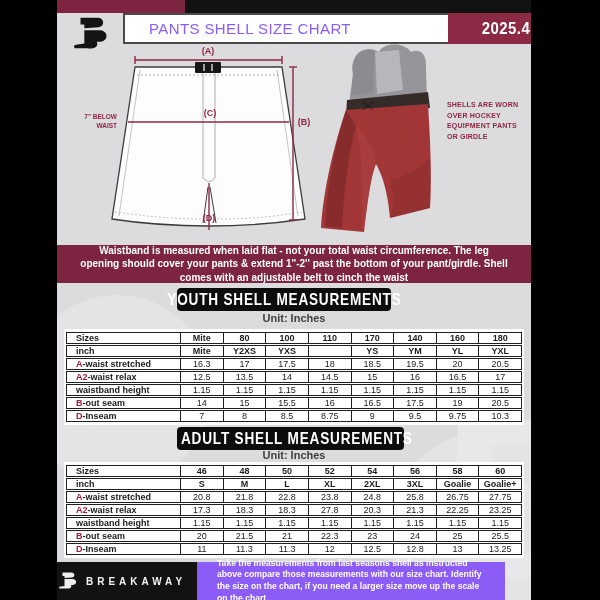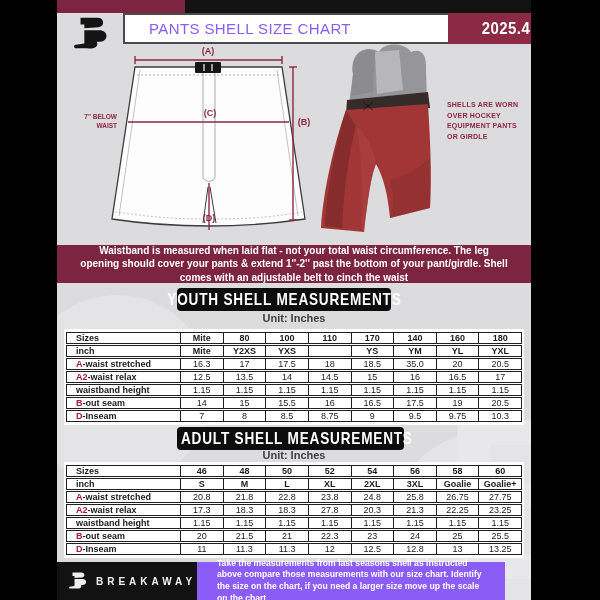--- a/index.html
+++ b/index.html
@@ -55,21 +55,21 @@
   .mtable td{background:#fff;border-top:1px solid #1f1f1f;border-bottom:1px solid #1f1f1f;
              border-right:1px solid #1f1f1f;height:10px;line-height:10px;font-size:9px;
              color:#1b1b1b;text-align:center;padding:0;overflow:hidden;}
   .mtable td.lbl{border-left:1px solid #1f1f1f;text-align:left;padding-left:9px;
                  font-weight:bold;width:104px;}
   .mtable tr.hdr td{font-weight:bold;margin-left:48px;}
   .pfx{color:#a51d35;}
 
   
   .footer-black{left:0;top:562px;width:140px;height:38px;background:#121212;display:flex;
-                align-items:center;padding-left:10px;box-sizing:border-box;gap:7px;}
+                align-items:center;box-sizing:border-box;gap:7px;}
   .brand-name{color:#f2f2f2;font-weight:bold;font-size:10px;letter-spacing:4px;}
   .footer-maroon{left:140px;top:562px;width:308px;height:38px;background:#8b5cf6;display:flex;
                  align-items:center;padding:0 20px;box-sizing:border-box;color:#fff;
                  font-weight:bold;font-size:8.6px;line-height:1.35;}
 </style>
 </head>
 <body>
 
 <div class="stage">
   <div class="doc">
@@ -173,21 +173,21 @@
               <td>YL</td>
               <td>YXL</td>
             </tr>
             <tr>
               <td class="lbl"><span class="pfx">A</span>-waist stretched</td>
               <td>16.3</td>
               <td>17</td>
               <td>17.5</td>
               <td>18</td>
               <td>18.5</td>
-              <td>35.0</td>
+              <td>19.5</td>
               <td>20</td>
               <td>20.5</td>
             </tr>
             <tr>
               <td class="lbl"><span class="pfx">A2</span>-waist relax</td>
               <td>12.5</td>
               <td>13.5</td>
               <td>14</td>
               <td>14.5</td>
               <td>15</td>

